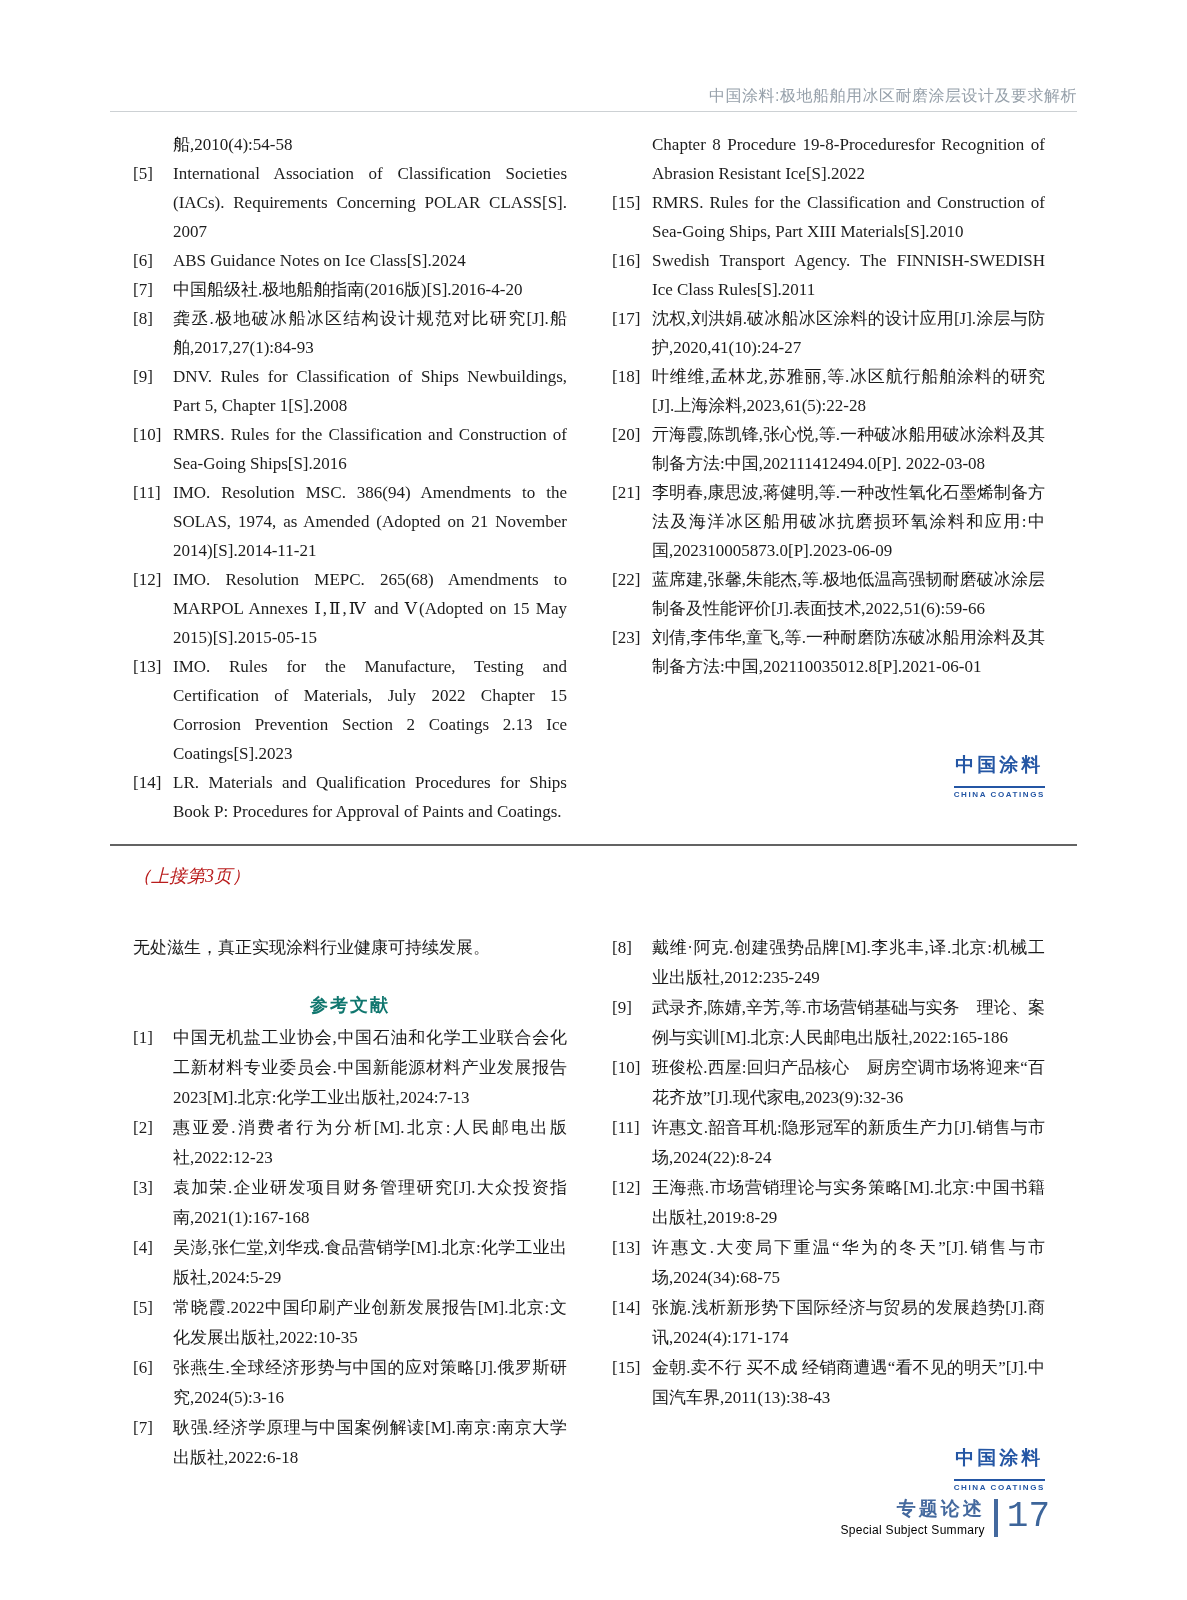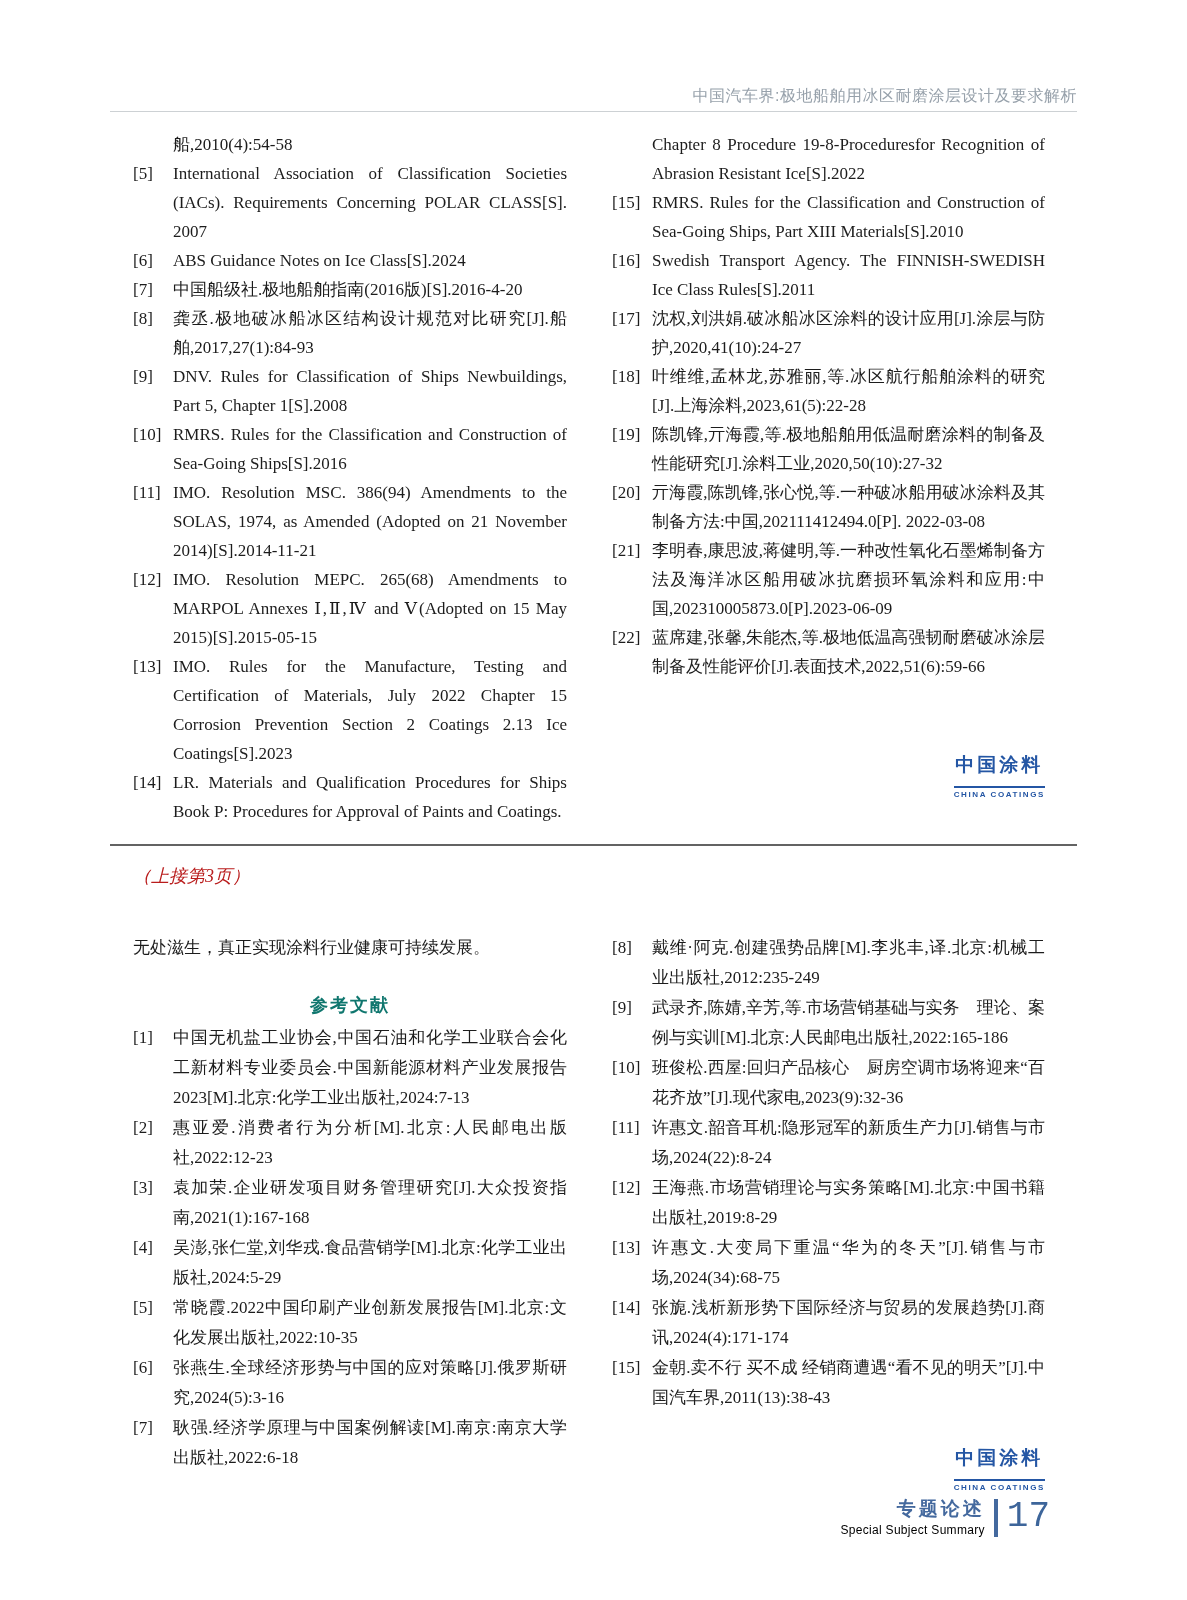--- a/index.html
+++ b/index.html
@@ -60,21 +60,21 @@
   .footer-en{
     display:block;font-family:"Liberation Sans","DejaVu Sans",sans-serif;
     font-size:12px;color:#000000;margin-top:1px;letter-spacing:.3px;
   }
   .footer-bar{width:4px;height:38px;background:#44699e;margin-right:9px;}
   .footer-num{font-size:36px;color:#3d659a;font-family:Liberation Mono, monospace;}
 </style>
 </head>
 <body>
 
-<div class="running-head">中国汽车界:极地船舶用冰区耐磨涂层设计及要求解析</div>
+<div class="running-head">中国涂料:极地船舶用冰区耐磨涂层设计及要求解析</div>
 <div class="head-rule"></div>
 
 <div class="cols" id="sec1">
   <div class="col">
 
       <div class="ref">
         <span class="ref-no"></span>
         <span class="ref-text">船,2010(4):54-58</span>
       </div>
 
@@ -148,40 +148,40 @@
       <div class="ref">
         <span class="ref-no">[17]</span>
         <span class="ref-text">沈权,刘洪娟.破冰船冰区涂料的设计应用[J].涂层与防护,2020,41(10):24-27</span>
       </div>
 
       <div class="ref">
         <span class="ref-no">[18]</span>
         <span class="ref-text">叶维维,孟林龙,苏雅丽,等.冰区航行船舶涂料的研究[J].上海涂料,2023,61(5):22-28</span>
       </div>
 
-      <div class="ref">
-        <span class="ref-no">[19]</span>
-        <span class="ref-text">陈凯锋,亓海霞,等.极地船舶用低温耐磨涂料的制备及性能研究[J].涂料工业,2020,50(10):27-32</span>
-      </div>
 
       <div class="ref">
         <span class="ref-no">[20]</span>
         <span class="ref-text">亓海霞,陈凯锋,张心悦,等.一种破冰船用破冰涂料及其制备方法:中国,202111412494.0[P]. 2022-03-08</span>
       </div>
 
       <div class="ref">
         <span class="ref-no">[21]</span>
         <span class="ref-text">李明春,康思波,蒋健明,等.一种改性氧化石墨烯制备方法及海洋冰区船用破冰抗磨损环氧涂料和应用:中国,202310005873.0[P].2023-06-09</span>
       </div>
 
       <div class="ref">
         <span class="ref-no">[22]</span>
         <span class="ref-text">蓝席建,张馨,朱能杰,等.极地低温高强韧耐磨破冰涂层制备及性能评价[J].表面技术,2022,51(6):59-66</span>
       </div>
 
+      <div class="ref">
+        <span class="ref-no">[23]</span>
+        <span class="ref-text">刘倩,李伟华,童飞,等.一种耐磨防冻破冰船用涂料及其制备方法:中国,202110035012.8[P].2021-06-01</span>
+      </div>
     </div>
 </div>
 
 <div style="position:absolute;top:752px;left:612px;width:433px;">
   <div class="logo" style="margin-top:0;">
     <span class="logo-cn">中国涂料</span>
     <span class="logo-en">CHINA COATINGS</span>
   </div>
 </div>
 

